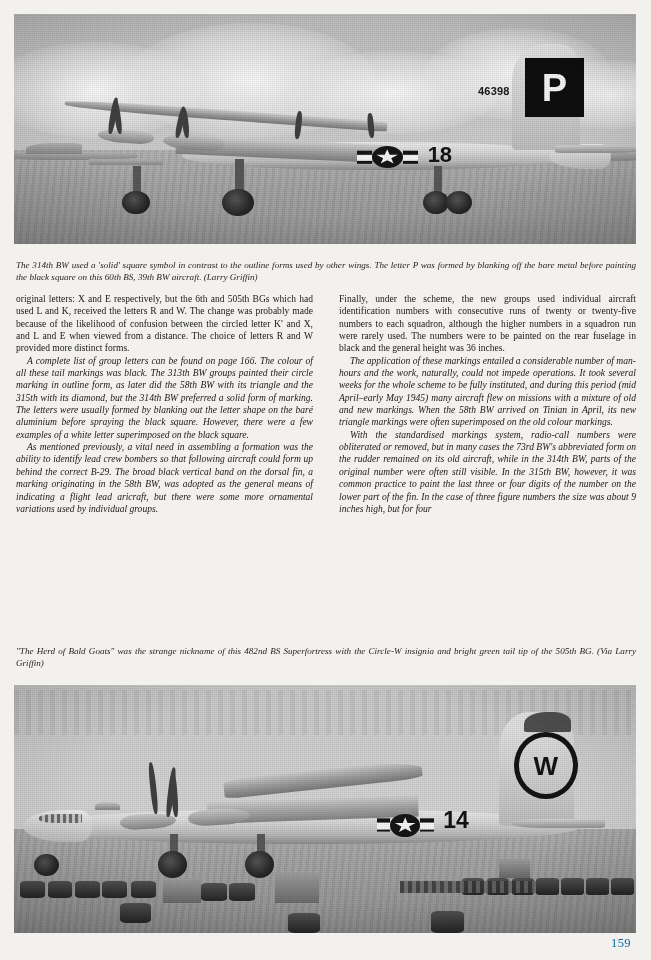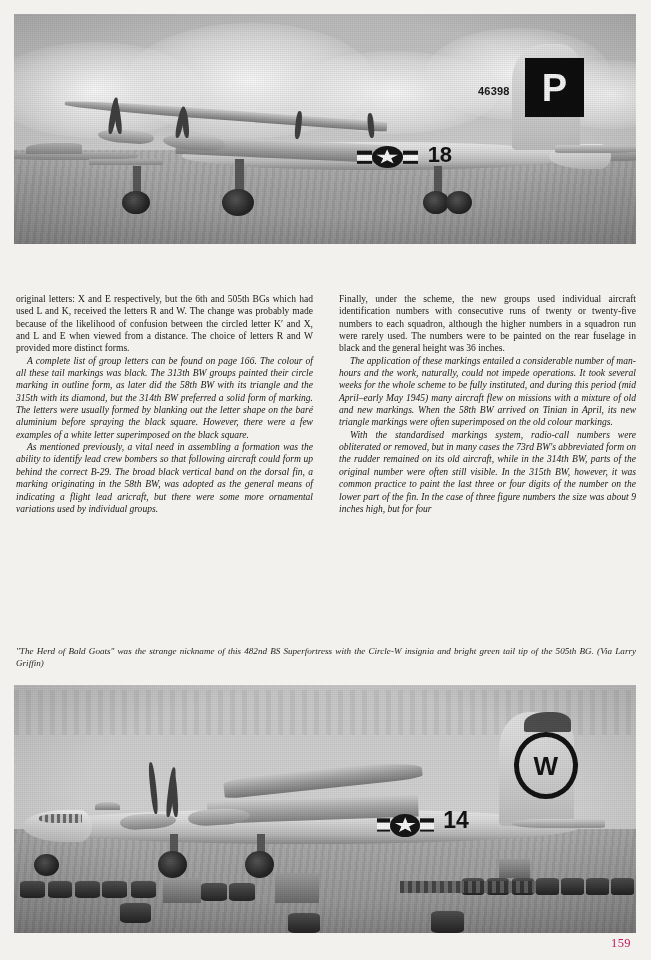--- a/index.html
+++ b/index.html
@@ -223,21 +223,21 @@
   }
   .col p { margin: 0; }
   .col p + p { text-indent: 11px; font-style: italic; }
 
   .folio {
     position: absolute;
     right: 20px;
     top: 936px;
     font-family: "Liberation Serif", serif;
     font-size: 12.5px;
-    color: #be185d;
+    color: #0369a1;
     letter-spacing: .4px;
   }
 </style>
 </head>
 <body>
 
 <div class="page">
 
   <div class="photo photo-top">
 
@@ -300,20 +300,21 @@
     <div class="gear-leg" style="left:35.5%; top:63%; width:1.4%; height:16%;"></div>
     <div class="wheel" style="left:33.4%; top:76%; width:5.2%; height:12%;"></div>
     <div class="gear-leg" style="left:67.6%; top:66%; width:1.2%; height:14%;"></div>
     <div class="wheel" style="left:65.8%; top:77%; width:4.2%; height:10%;"></div>
     <div class="wheel" style="left:69.4%; top:77%; width:4.2%; height:10%;"></div>
 
     <div class="grain"></div>
     <div class="vign"></div>
   </div>
 
+  <div class="caption caption-top">The 314th BW used a 'solid' square symbol in contrast to the outline forms used by other wings. The letter P was formed by blanking off the bare metal before painting the black square on this 60th BS, 39th BW aircraft. (Larry Griffin)</div>
 
   <div class="columns">
     <div class="col">
       <p>original letters: X and E respectively, but the 6th and 505th BGs which had used L and K, received the letters R and W. The change was probably made because of the likelihood of confusion between the circled letter K′ and X, and L and E when viewed from a distance. The choice of letters R and W provided more distinct forms.</p>
       <p>A complete list of group letters can be found on page 166. The colour of all these tail markings was black. The 313th BW groups painted their circle marking in outline form, as later did the 58th BW with its triangle and the 315th with its diamond, but the 314th BW preferred a solid form of marking. The letters were usually formed by blanking out the letter shape on the baré aluminium before spraying the black square. However, there were a few examples of a white letter superimposed on the black square.</p>
       <p>As mentioned previously, a vital need in assembling a formation was the ability to identify lead crew bombers so that following aircraft could form up behind the correct B-29. The broad black vertical band on the dorsal fin, a marking originating in the 58th BW, was adopted as the general means of indicating a flight lead aricraft, but there were some more ornamental variations used by individual groups.</p>
     </div>
     <div class="col">
       <p>Finally, under the scheme, the new groups used individual aircraft identification numbers with consecutive runs of twenty or twenty-five numbers to each squadron, although the higher numbers in a squadron run were rarely used. The numbers were to be painted on the rear fuselage in black and the general height was 36 inches.</p>
       <p>The application of these markings entailed a considerable number of man-hours and the work, naturally, could not impede operations. It took several weeks for the whole scheme to be fully instituted, and during this period (mid April–early May 1945) many aircraft flew on missions with a mixture of old and new markings. When the 58th BW arrived on Tinian in April, its new triangle markings were often superimposed on the old colour markings.</p>

